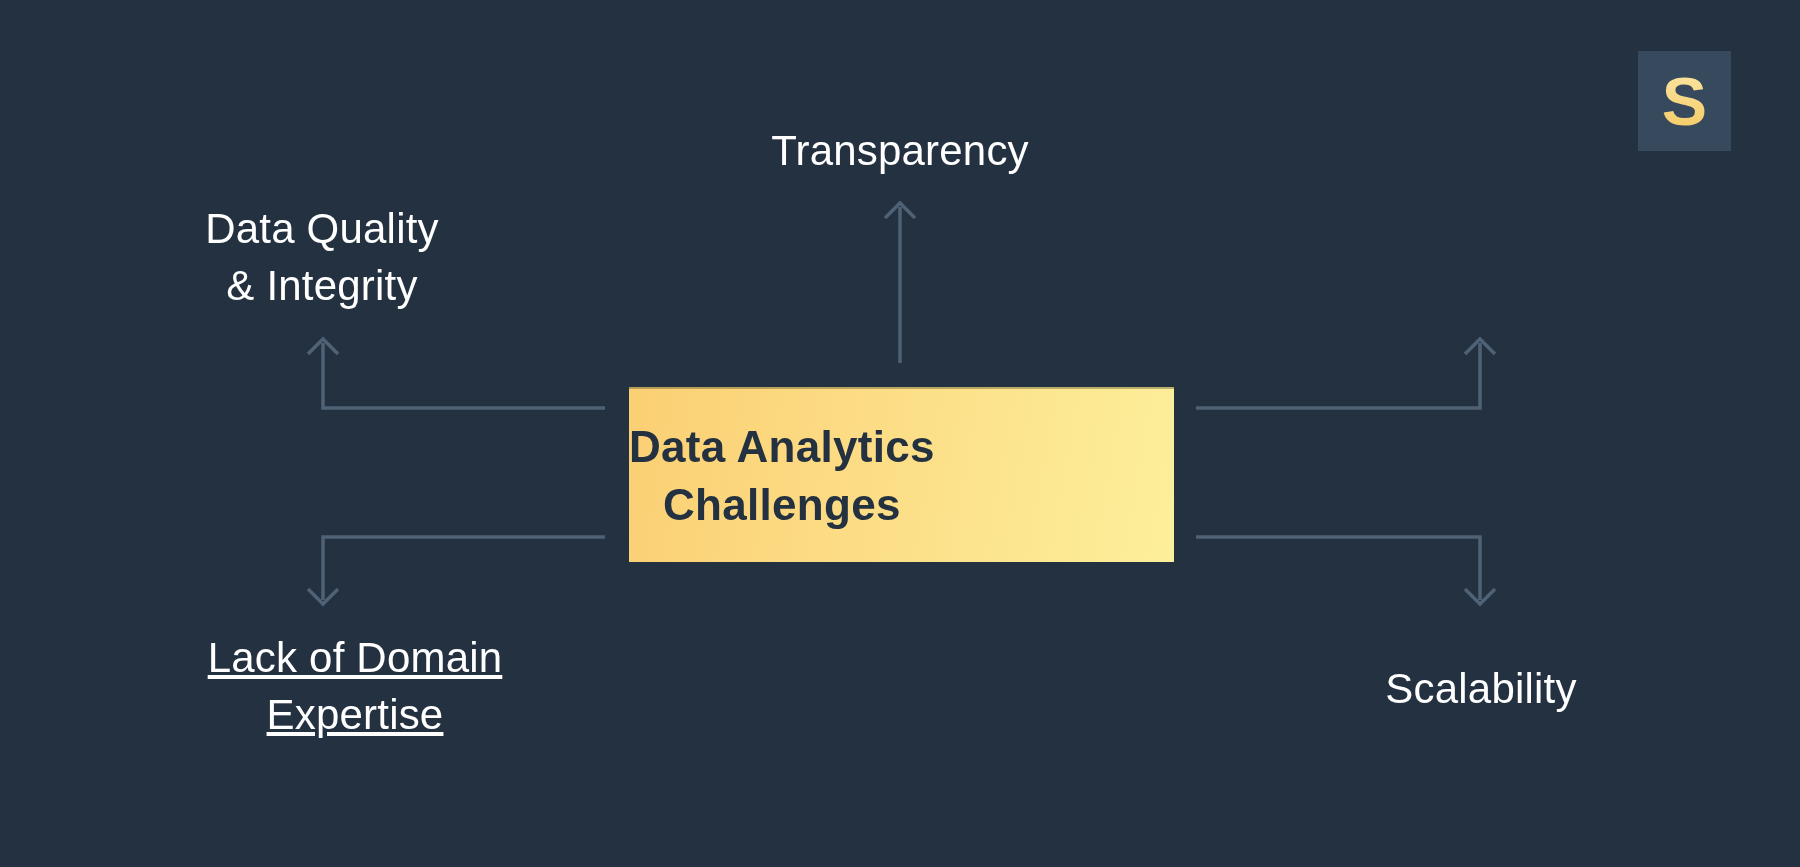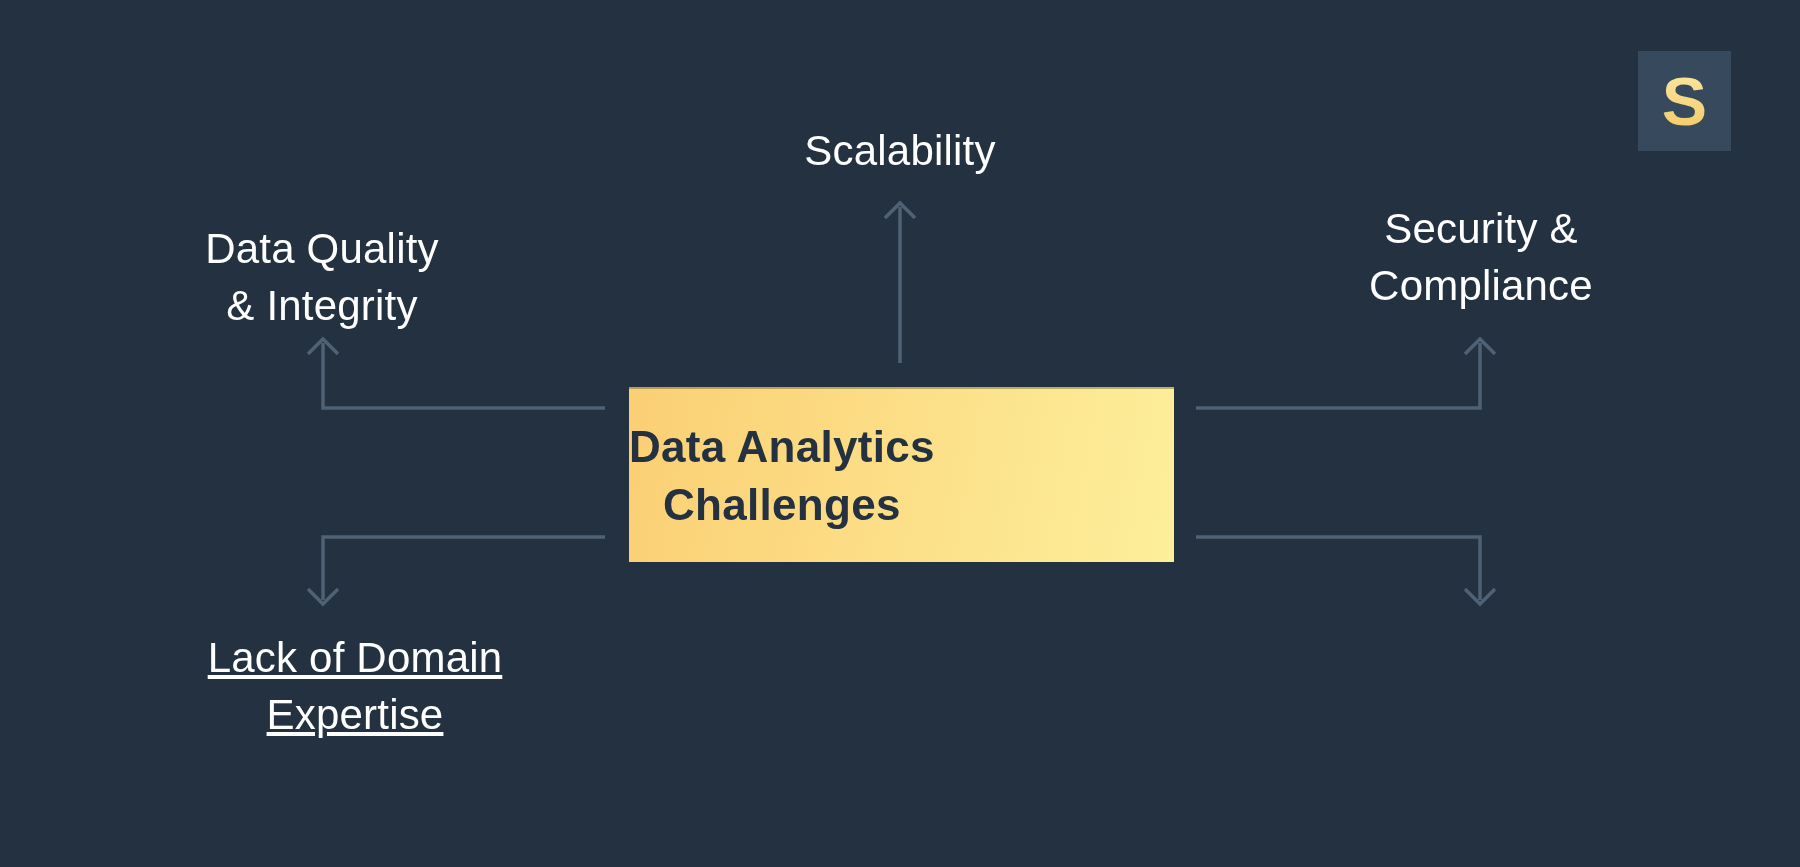--- a/index.html
+++ b/index.html
@@ -57,21 +57,21 @@
   }
   .logo-letter {
     font-size: 68px;
     font-weight: 700;
     background: linear-gradient(180deg, #fce9a8 0%, var(--logo-letter, #f3c75f) 100%);
     -webkit-background-clip: text;
     background-clip: text;
     color: transparent;
   }
   .label-top        { left: 650px;  top: 122px;  width: 500px; }
-  .label-upper-left { left: 97px;   top: 200px;  width: 450px; margin-top: 20px; }
+  .label-upper-left { left: 97px;   top: 200px;  width: 450px; }
   .label-upper-right{ left: 1256px; top: 200px;  width: 450px; }
   .label-lower-left { left: 130px;  top: 629px;  width: 450px; text-decoration: underline; }
   .label-lower-right{ left: 1256px; top: 660px;  width: 450px; }
 </style>
 </head>
 <body>
 
 <div class="canvas">
 
   <svg class="arrows" viewBox="0 0 1800 867" xmlns="http://www.w3.org/2000/svg">
@@ -90,27 +90,26 @@
     <g>
       <path d="M1196 408 L1480 408 L1480 343"></path>
       <path d="M1465 354 L1480 339 L1495 354"></path>
     </g>
     <g>
       <path d="M1196 537 L1480 537 L1480 600"></path>
       <path d="M1465 589 L1480 604 L1495 589"></path>
     </g>
   </svg>
 
-  <div class="node-label label-top">Scalability</div>
+  <div class="node-label label-top">Transparency</div>
   <div class="node-label label-upper-left">Data Quality
 &amp; Integrity</div>
-  <div class="node-label label-upper-right">Security &amp;
-Compliance</div>
   <div class="node-label label-lower-left">Lack of Domain
 Expertise</div>
+  <div class="node-label label-lower-right">Scalability</div>
 
   <div class="center-box">
     <div class="center-title">Data Analytics
 Challenges</div>
   </div>
 
   <div class="logo-badge">
     <span class="logo-letter">S</span>
   </div>
 

